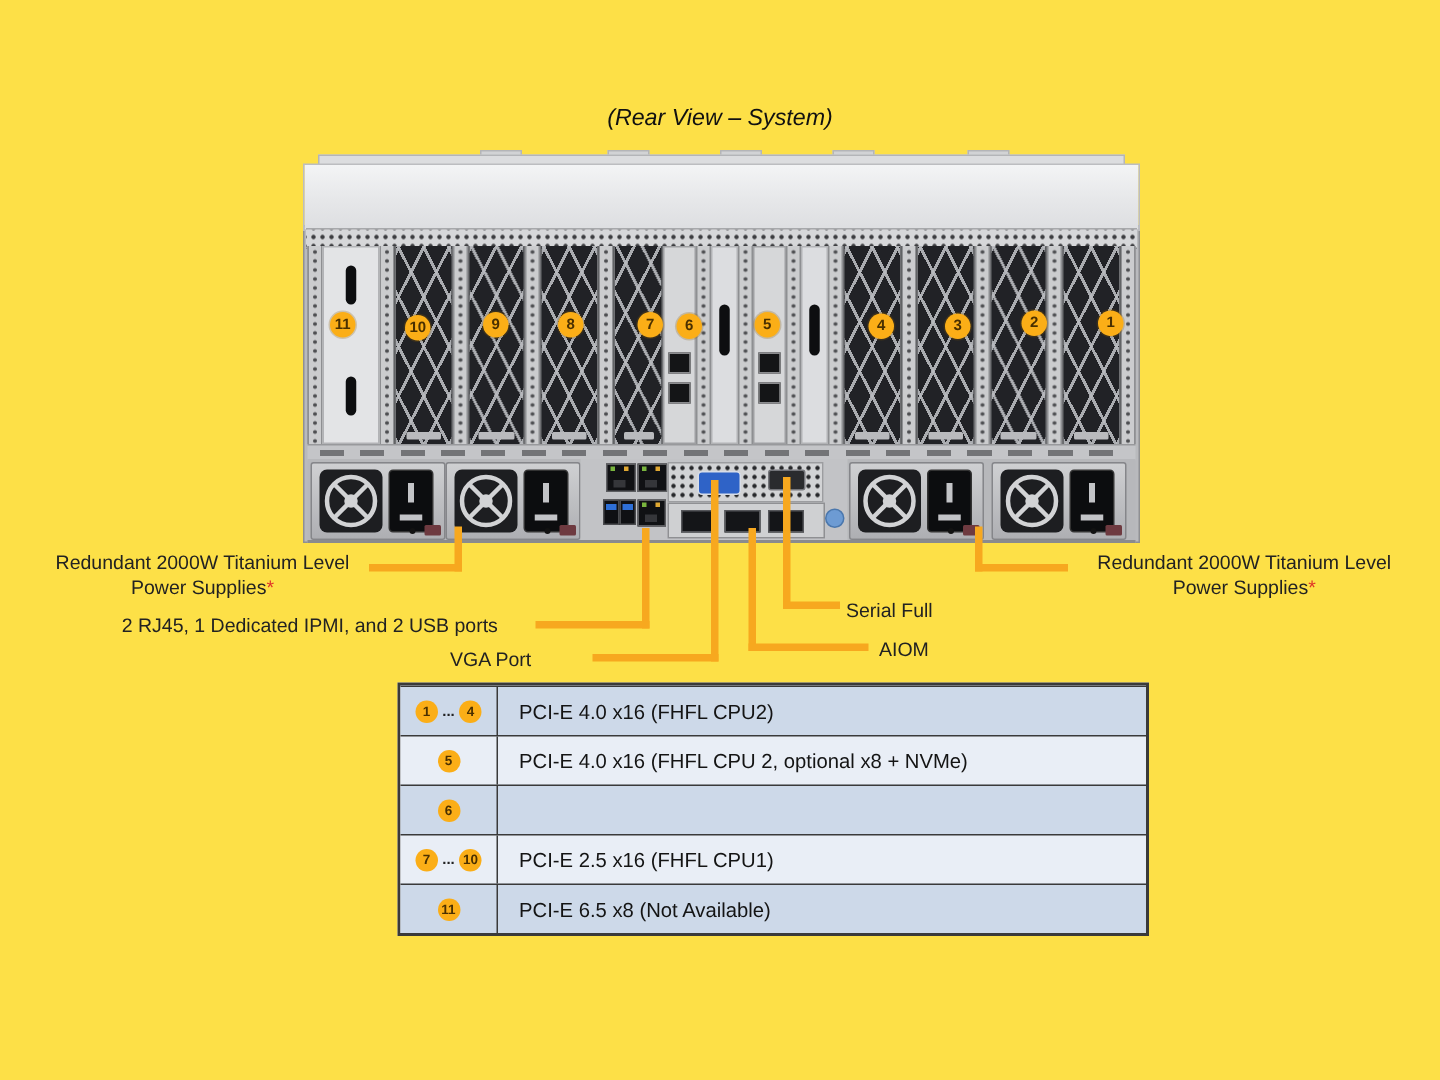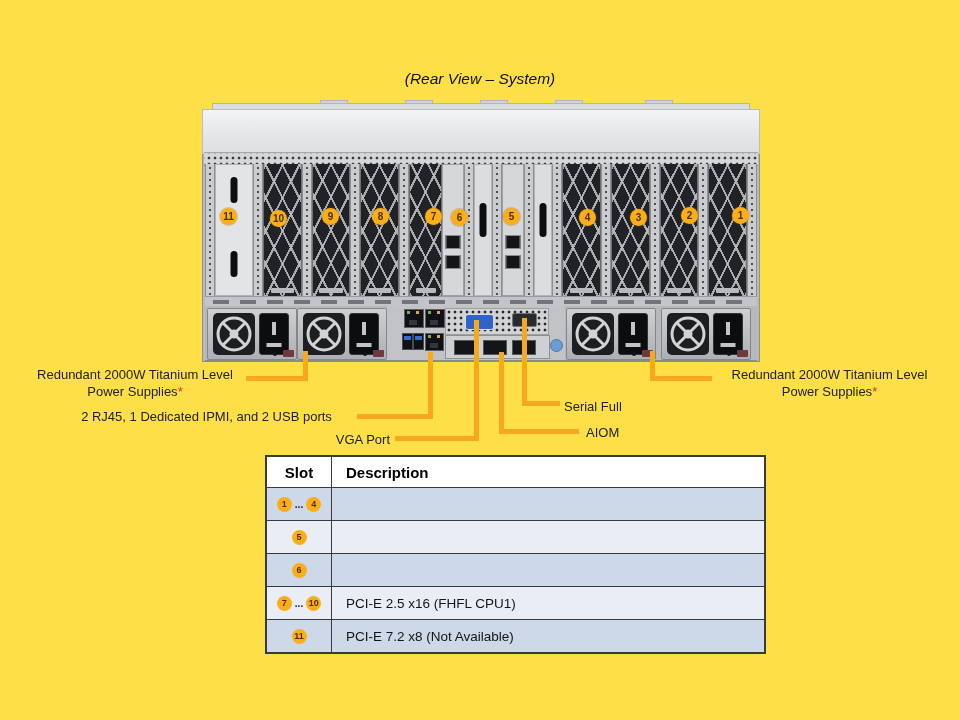--- a/index.html
+++ b/index.html
@@ -279,56 +279,54 @@
 
   <div class="lbl" style="left:20px;top:367px;width:230px;text-align:center">
     <span>Redundant 2000W Titanium Level</span><br>
     <span>Power Supplies</span><span class="red">*</span>
   </div>
   <div class="lbl" style="left:712px;top:367px;width:235px;text-align:center">
     <span>Redundant 2000W Titanium Level</span><br>
     <span>Power Supplies</span><span class="red">*</span>
   </div>
   <div class="lbl" style="left:60px;top:409px;width:293px;text-align:center">2 RJ45, 1 Dedicated IPMI, and 2 USB ports</div>
-  <div class="lbl" style="left:300px;top:432px;width:90px;text-align:right">VGA Port</div>
+  <div class="lbl" style="left:300px;top:432px;width:90px;text-align:left">VGA Port</div>
   <div class="lbl" style="left:564px;top:399px">Serial Full</div>
   <div class="lbl" style="left:586px;top:425px">AIOM</div>
 
   <div class="slot-table">
-    <div class="thead">
-      <div class="slot-cell">Slot</div>
-      <div class="desc-cell">Description</div>
-    </div>
     <div class="trow shade-a">
       <div class="slot-cell">
         <span class="tbadge">1</span>
         <span class="dots">...</span>
         <span class="tbadge">4</span>
       </div>
+      <div class="desc-cell">PCI-E 4.0 x16 (FHFL CPU2)</div>
     </div>
     <div class="trow shade-b">
       <div class="slot-cell">
         <span class="tbadge">5</span>
       </div>
+      <div class="desc-cell">PCI-E 4.0 x16 (FHFL CPU 2, optional x8 + NVMe)</div>
     </div>
     <div class="trow shade-a">
       <div class="slot-cell">
         <span class="tbadge">6</span>
       </div>
     </div>
     <div class="trow shade-b">
       <div class="slot-cell">
         <span class="tbadge">7</span>
         <span class="dots">...</span>
         <span class="tbadge">10</span>
       </div>
       <div class="desc-cell">PCI-E 2.5 x16 (FHFL CPU1)</div>
     </div>
     <div class="trow shade-a">
       <div class="slot-cell">
         <span class="tbadge">11</span>
       </div>
-      <div class="desc-cell">PCI-E 7.2 x8 (Not Available)</div>
+      <div class="desc-cell">PCI-E 6.5 x8 (Not Available)</div>
     </div>
   </div>
 
 
 </div>
 
 </body></html>

